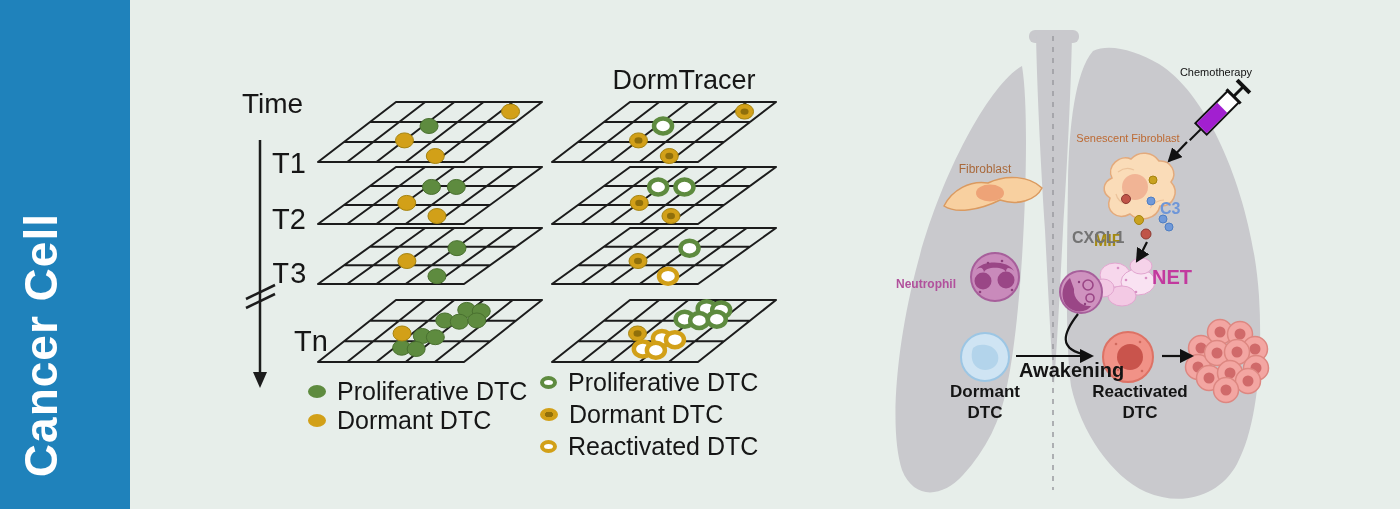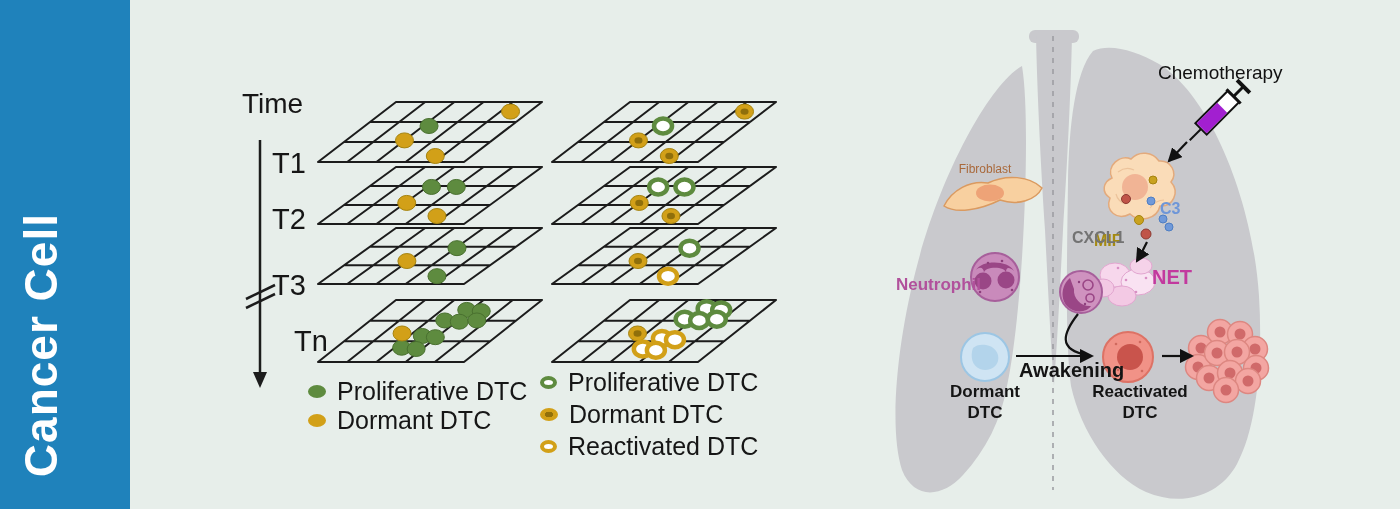--- a/index.html
+++ b/index.html
@@ -19,49 +19,50 @@
   #right-svg{position:absolute;left:830px;top:30px;}
   .legend{position:absolute;}
   .legend-row{display:flex;align-items:center;height:26px;margin-bottom:3px;font-size:25px;white-space:nowrap;}
   #legend-tracer .legend-row{height:29px;}
   .sym{display:inline-block;width:18px;height:13px;border-radius:50%;margin-right:11px;flex:none;box-sizing:border-box;}
   .sym.green-dot{background:#5e8b3f;}
   .sym.yellow-dot{background:#d2a018;}
   .sym.green-ring{background:#fff;border:4px solid #5e8b3f;width:17px;}
   .sym.yellow-ring{background:#fff;border:4px solid #d2a018;width:17px;}
   .sym.yellow-donut{background:radial-gradient(ellipse at center,#91700b 0 30%,#d2a018 33%);}
-  .rlabel{position:absolute;font-size:19px;line-height:17px;white-space:nowrap;}
+  .rlabel{position:absolute;font-size:11px;line-height:17px;white-space:nowrap;}
   .center{text-align:center;white-space:normal;}
   .lab-chemo{left:1158px;top:64px;width:116px;color:#111;}
   .lab-senes{left:1074px;top:130px;width:108px;color:#bd6a33;}
   .lab-fibro{left:938px;top:161px;width:94px;color:#a9693b;font-size:12px;}
   .lab-mif{left:1094px;top:209px;color:#a58a10;font-weight:bold;font-size:16px;margin-top:23px;}
   .lab-cxcl1{left:1072px;top:229px;color:#737373;font-weight:bold;font-size:16px;}
   .lab-c3{left:1160px;top:200px;color:#6e96d8;font-weight:600;font-size:16px;}
   .lab-net{left:1152px;top:269px;color:#c2399e;font-weight:bold;font-size:20px;}
-  .lab-neutro{left:896px;top:276px;color:#b1519c;font-weight:bold;font-size:17px;}
+  .lab-neutro{left:896px;top:276px;color:#b1519c;font-weight:bold;font-size:12px;}
   .lab-dormant{left:944px;top:381px;width:82px;color:#141414;font-weight:bold;font-size:17px;line-height:21px;}
   .lab-awake{left:1019px;top:362px;color:#141414;font-weight:bold;font-size:20px;}
   .lab-react{left:1086px;top:381px;width:108px;color:#141414;font-weight:bold;font-size:17px;line-height:21px;}
 </style>
 </head>
 <body>
 
 <div class="canvas">
 
   <div class="sidebar">
     <div class="sidebar-title">Cancer Cell</div>
   </div>
   <div class="bottom-strip"></div>
 
+  <div class="abs panel-title title-tracer">DormTracer</div>
   <div class="abs time-label">Time</div>
   <div id="ticks">
       <div class="tick" style="left: 272px; top: 147px; text-align: center;">T1</div>
       <div class="tick" style="left: 272px; top: 203px;">T2</div>
-      <div class="tick" style="left: 272px; top: 269px;">T3</div>
+      <div class="tick" style="left: 272px; top: 259px; font-family: Liberation Mono, monospace;">T3</div>
       <div class="tick" style="left: 268px; top: 325px; margin-left: 26px;">Tn</div>
     </div>
 
   <svg id="mid-svg" width="700" height="520">
     <g>
       <line x1="130" y1="140" x2="130" y2="374" stroke="#1c1c1c" stroke-width="2.5"></line>
       <polygon points="123,372 137,372 130,388" fill="#1c1c1c"></polygon>
       <line x1="116" y1="308" x2="145" y2="294" stroke="#1c1c1c" stroke-width="2.5"></line>
       <line x1="116" y1="299" x2="145" y2="285" stroke="#1c1c1c" stroke-width="2.5"></line>
     </g>
@@ -271,20 +272,21 @@
     <g fill="none" stroke="#111" stroke-width="2.2">
       <path d="M357,112 L339,131" marker-end="url(#ah)"></path>
       <path d="M317,212 C313,220 310,226 307,231" marker-end="url(#ah)"></path>
       <path d="M248,284 C234,302 226,320 258,325"></path>
       <path d="M186,326 L262,326" marker-end="url(#ah)"></path>
       <path d="M332,326 L362,326" marker-end="url(#ah)"></path>
     </g>
   </svg>
 
   <div class="rlabel center lab-chemo">Chemotherapy</div>
+  <div class="rlabel center lab-senes">Senescent Fibroblast</div>
   <div class="rlabel center lab-fibro">Fibroblast</div>
   <div class="rlabel lab-mif">MIF</div>
   <div class="rlabel lab-cxcl1">CXCL1</div>
   <div class="rlabel lab-c3">C3</div>
   <div class="rlabel lab-net">NET</div>
   <div class="rlabel lab-neutro">Neutrophil</div>
   <div class="rlabel center lab-dormant">Dormant DTC</div>
   <div class="rlabel lab-awake">Awakening</div>
   <div class="rlabel center lab-react">Reactivated DTC</div>
 

